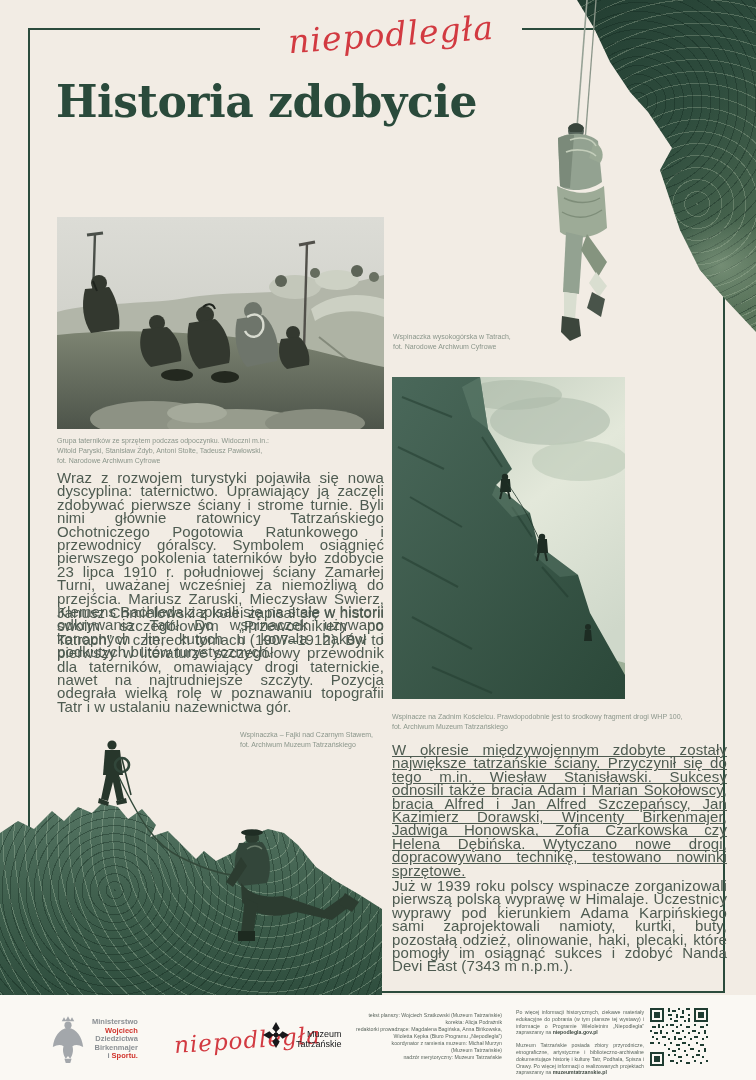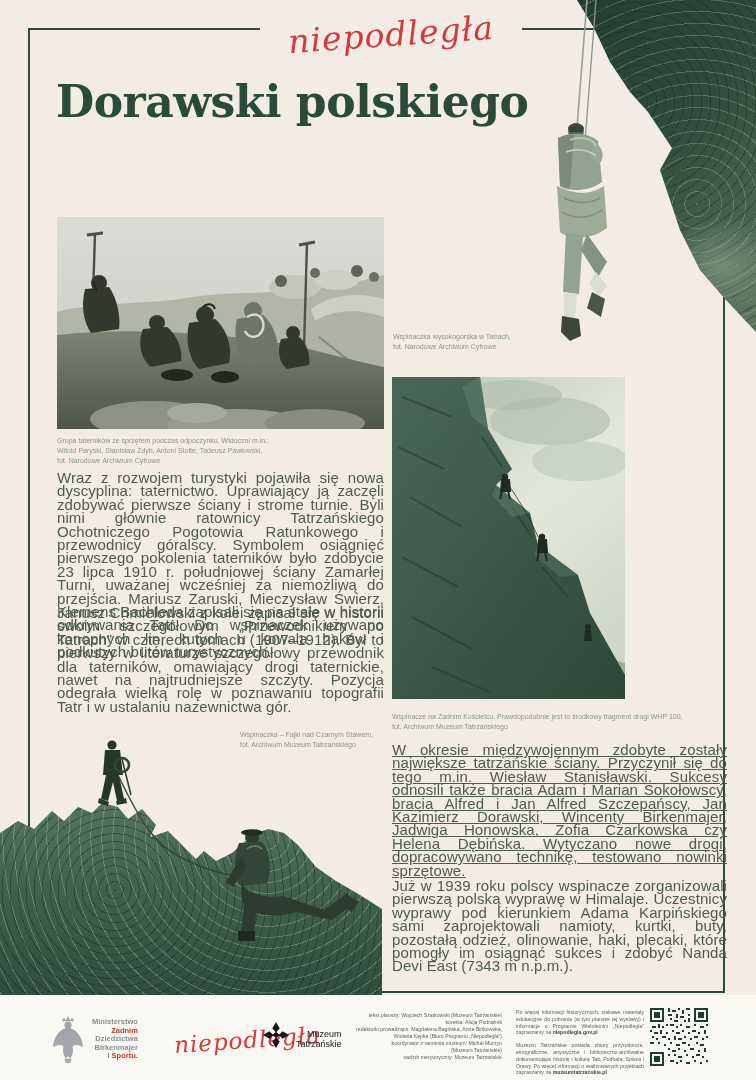--- a/index.html
+++ b/index.html
@@ -79,21 +79,21 @@
 <div class="poster">
 
   <div class="footer-strip"></div>
   <div class="frame"></div>
   <div class="logo-mask"></div>
 
   <div class="logo-top">
     <span class="script">niepodległa</span>
   </div>
 
-  <h1 class="title"><span>Dorawski polskiego</span><br></h1>
+  <h1 class="title"><span>Historia zdobycie</span><br></h1>
 
   <div class="photo photo-group">
     <svg width="327" height="212" viewBox="0 0 327 212">
       <defs>
         <linearGradient id="sky1" x1="0" y1="0" x2="0" y2="1">
           <stop offset="0" stop-color="#dcdcd6"></stop>
             <stop offset="1" stop-color="#c6c8c0"></stop>
         </linearGradient>
         <linearGradient id="grass1" x1="0" y1="0" x2="0" y2="1">
           <stop offset="0" stop-color="#7d8472"></stop>
@@ -260,21 +260,21 @@
       <g fill="#a3a7ab">
         <path d="M13 8 L15.5 3.5 L17.5 7 L20 2.5 L22.5 7 L24.5 3.5 L27 8 Z"></path>
         <circle cx="20" cy="12.5" r="4"></circle>
         <path d="M20 15 C10 17 4.5 25 3 37 C8 34 12 34 15 36 C13.5 41 15 46 17.5 50 L20 47 L22.5 50 C25 46 26.5 41 25 36 C28 34 32 34 37 37 C35.5 25 30 17 20 15 Z"></path>
         <path d="M16 50 L24 50 L22.5 55 L17.5 55 Z"></path>
       </g>
     </svg>
   </div>
   <div class="footer-item min-text">
     <div>Ministerstwo</div>
-    <div class="min-red">Zadnim</div>
+    <div class="min-red">Wojciech</div>
     <div>Dziedzictwa</div>
     <div>Birkenmajer</div>
     <div><span>i </span><span class="min-red">Sportu.</span></div>
   </div>
 
   <div class="footer-item logo-footer">
     <span class="script">niepodległa</span>
   </div>
 
   <div class="footer-item mt-mark">

